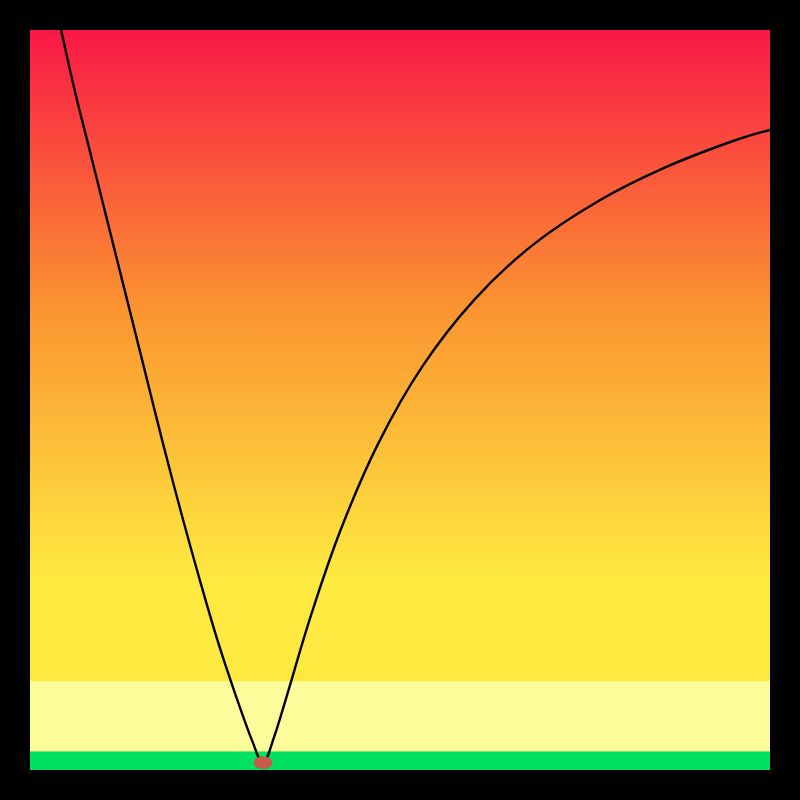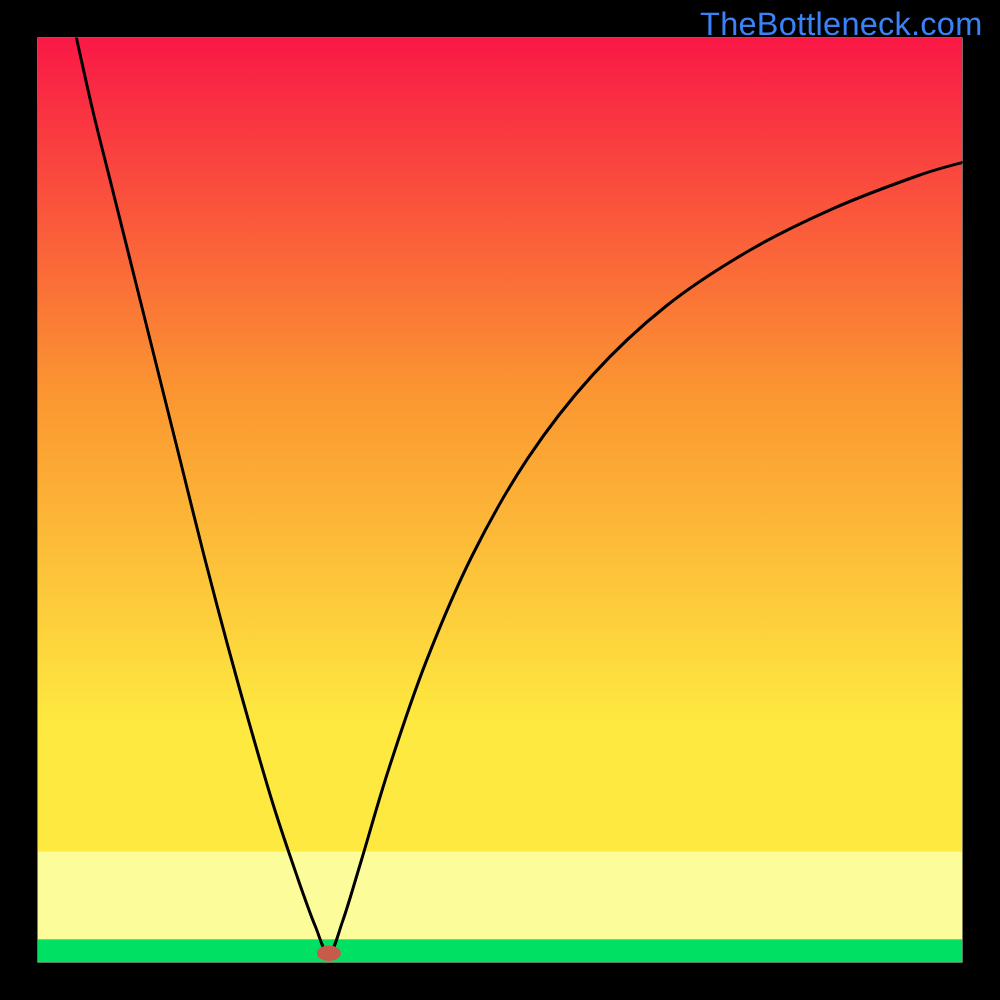--- a/index.html
+++ b/index.html
@@ -14,21 +14,21 @@
   .chart-container {
     position: relative;
     width: 800px;
     height: 800px;
   }
   .watermark {
     position: absolute;
     top: 4px;
     right: 14px;
     font-size: 26px;
-    color: #3b82f6;
+    color: #000000;
     font-weight: 500;
     letter-spacing: 0.2px;
     z-index: 10;
   }
   svg {
     display: block;
   }
 </style>
 </head>
 <body>

